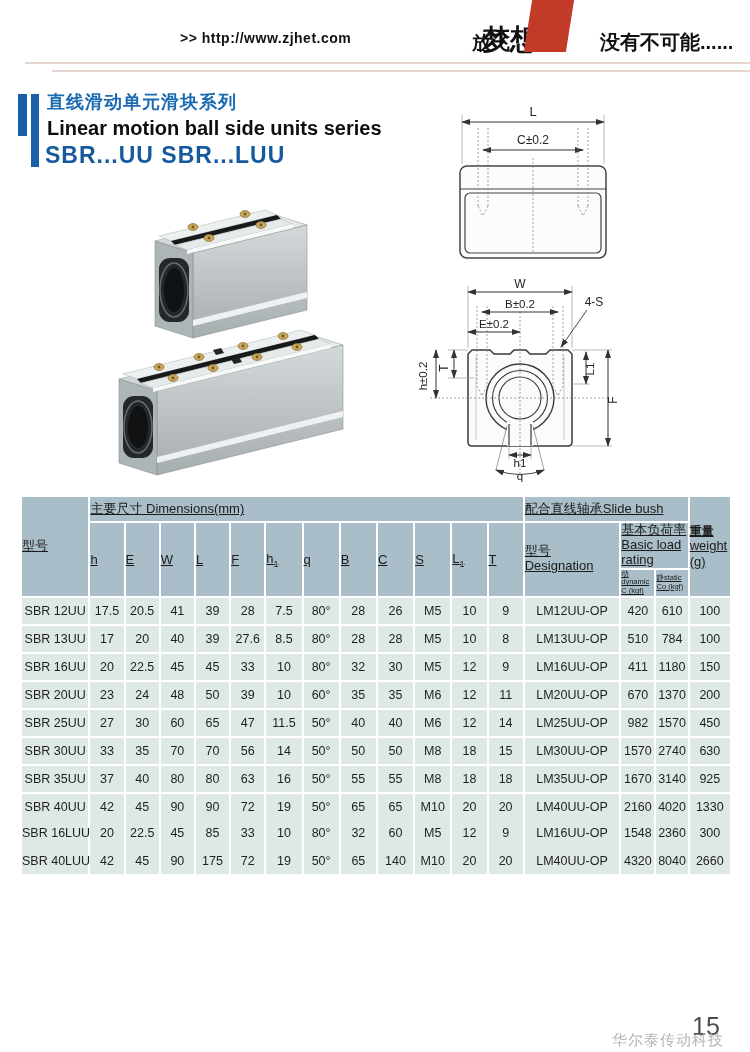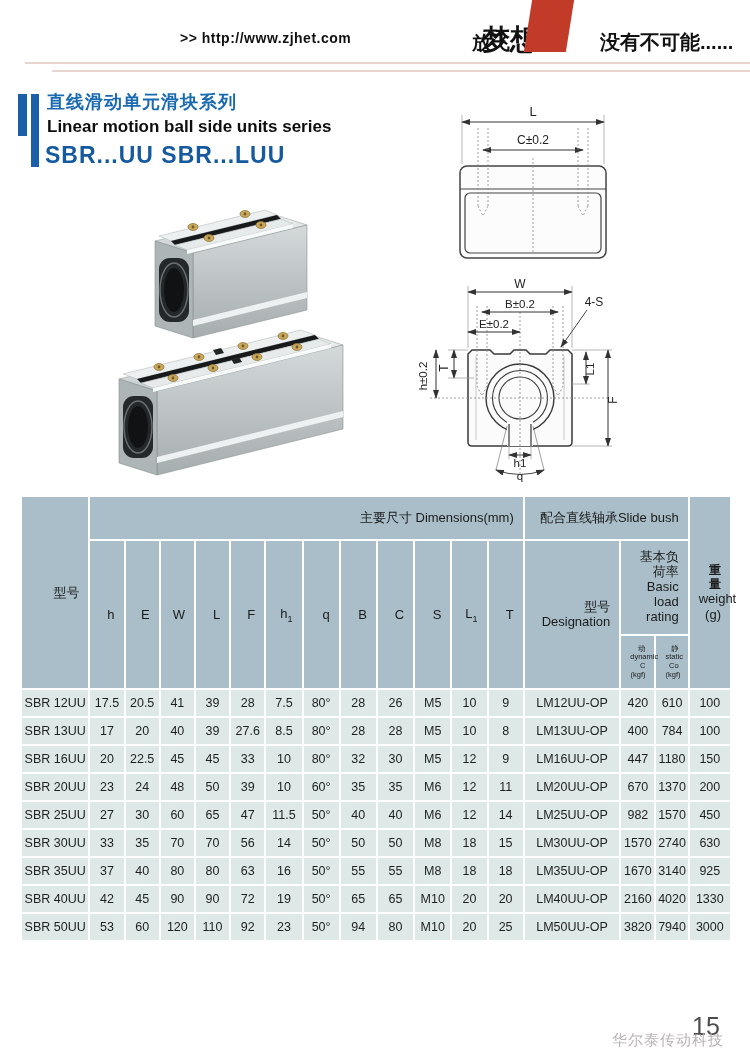--- a/index.html
+++ b/index.html
@@ -14,35 +14,35 @@
   .b-imp{position:absolute;left:600px;top:29px;font-size:20px;font-weight:bold;color:#111;}
   .pinkline{position:absolute;height:2px;background:#e7d5d2;right:0;}
   .p1{left:25px;top:62px;}
   .p2{left:52px;top:70px;}
 
   
   .tbar{position:absolute;background:#1a5fa8;}
   .tbar1{left:18px;top:94px;width:9px;height:42px;}
   .tbar2{left:31px;top:94px;width:8px;height:73px;}
   .t-zh{position:absolute;left:47px;top:90px;font-size:18px;font-weight:bold;color:#1a6ab2;letter-spacing:1px;}
-  .t-en{position:absolute;left:47px;top:117px;font-size:17px;font-weight:bold;color:#0e0e0e;}
+  .t-en{position:absolute;left:47px;top:117px;font-size:20px;font-weight:bold;color:#0e0e0e;}
   .t-models{position:absolute;left:45px;top:142px;font-size:23px;font-weight:bold;color:#155a9e;letter-spacing:1px;}
 
   
   .photos{position:absolute;left:95px;top:186px;}
   .diag1{position:absolute;left:448px;top:102px;}
   .diag2{position:absolute;left:410px;top:278px;}
   svg text{font-family:"Liberation Sans","DejaVu Sans",sans-serif;fill:#222;}
 
   
   .dimtable{position:absolute;left:20px;border-collapse:separate;border-spacing:2px;
             table-layout:fixed;width:712px;}
   .t-uu{top:495px;}
   .t-luu{top:818px;}
-  .dimtable th{background:#a9bec8;font-weight:normal;padding:9px;vertical-align:middle;text-align:right;color:#1b1b1b;}
+  .dimtable th{background:#a9bec8;font-weight:normal;padding:0;vertical-align:middle;text-align:left;color:#1b1b1b;text-decoration:underline;}
   .dimtable td{background:#dde8e7;padding:0;height:26px;text-align:center;vertical-align:middle;
                font-size:12.5px;color:#1f1f1f;white-space:nowrap;}
   .r1 th{height:24px;font-size:13px;}
   .r2 th{height:15px;font-size:13px;}
   .r3 th{height:15px;}
   th.model-h{font-size:13px;}
   .two-line{font-size:12px;line-height:1.15;}
   .two-line .zh{font-size:13px;}
   .tiny{font-size:7.5px;line-height:1.15;}
   .weight-h{font-size:11px;line-height:1.2;}
@@ -340,40 +340,40 @@
           <td>39</td>
           <td>27.6</td>
           <td>8.5</td>
           <td>80°</td>
           <td>28</td>
           <td>28</td>
           <td>M5</td>
           <td>10</td>
           <td>8</td>
           <td>LM13UU-OP</td>
-          <td>400</td>
+          <td>510</td>
           <td>784</td>
           <td>100</td>
         </tr>
         <tr>
           <td>SBR 16UU</td>
           <td>20</td>
           <td>22.5</td>
           <td>45</td>
           <td>45</td>
           <td>33</td>
           <td>10</td>
           <td>80°</td>
           <td>32</td>
           <td>30</td>
           <td>M5</td>
           <td>12</td>
           <td>9</td>
           <td>LM16UU-OP</td>
-          <td>447</td>
+          <td>411</td>
           <td>1180</td>
           <td>150</td>
         </tr>
         <tr>
           <td>SBR 20UU</td>
           <td>23</td>
           <td>24</td>
           <td>48</td>
           <td>50</td>
           <td>39</td>
@@ -501,19 +501,57 @@
         <col style="width:35px">
         <col style="width:35px">
         <col style="width:34px">
       <col style="width:34px">
         <col style="width:94px">
         <col style="width:33px">
         <col style="width:31px">
       <col style="width:40px">
     </colgroup>
     <tbody id="tbody-luu">
+        <tr>
+          <td>SBR 16LUU</td>
+          <td>20</td>
+          <td>22.5</td>
+          <td>45</td>
+          <td>85</td>
+          <td>33</td>
+          <td>10</td>
+          <td>80°</td>
+          <td>32</td>
+          <td>60</td>
+          <td>M5</td>
+          <td>12</td>
+          <td>9</td>
+          <td>LM16UU-OP</td>
+          <td>1548</td>
+          <td>2360</td>
+          <td>300</td>
+        </tr>
+        <tr>
+          <td>SBR 40LUU</td>
+          <td>42</td>
+          <td>45</td>
+          <td>90</td>
+          <td>175</td>
+          <td>72</td>
+          <td>19</td>
+          <td>50°</td>
+          <td>65</td>
+          <td>140</td>
+          <td>M10</td>
+          <td>20</td>
+          <td>20</td>
+          <td>LM40UU-OP</td>
+          <td>4320</td>
+          <td>8040</td>
+          <td>2660</td>
+        </tr>
       </tbody>
   </table>
 
   <div class="pageno">15</div>
   <div class="watermark">华尔泰传动科技</div>
 
 </div>
 
 </body></html>

